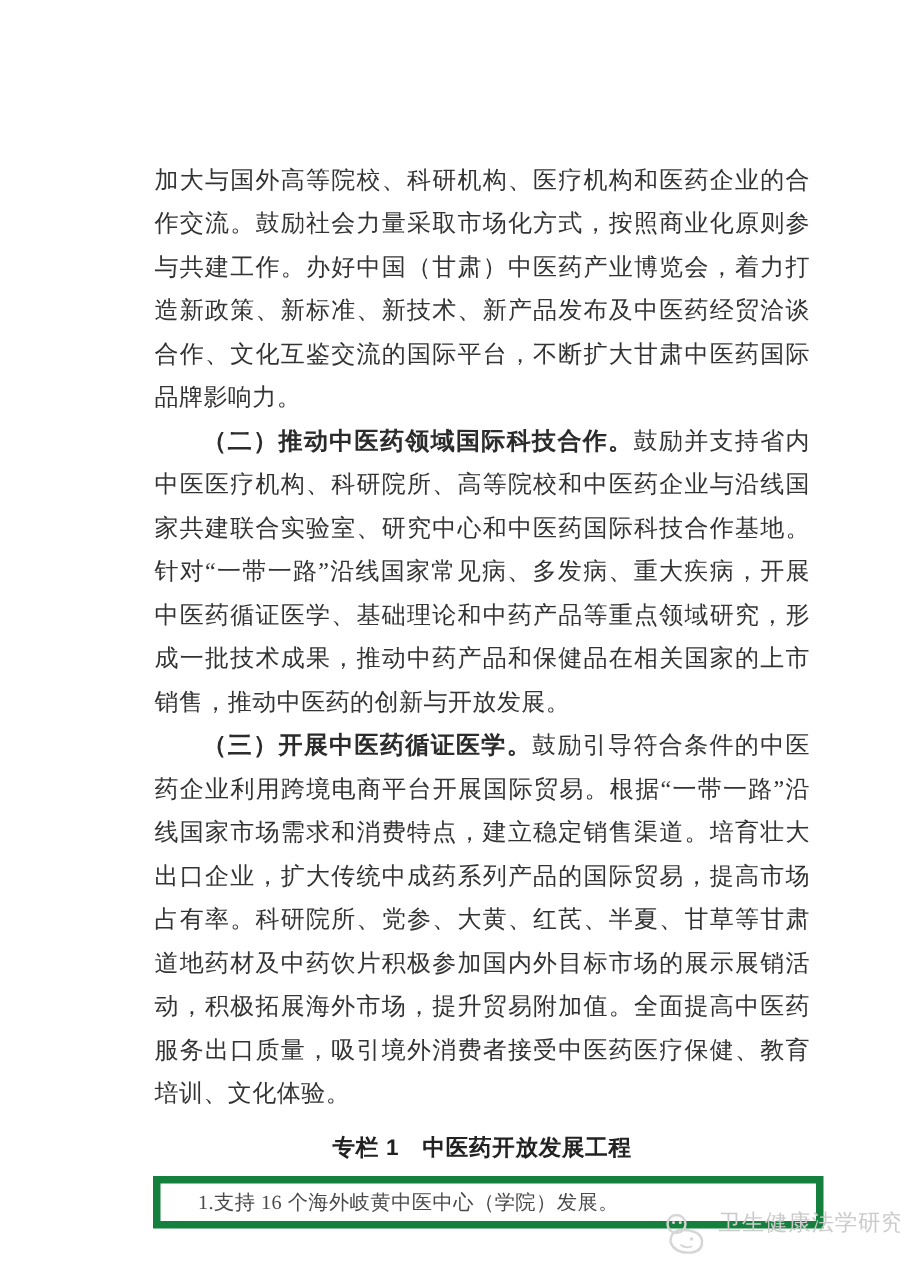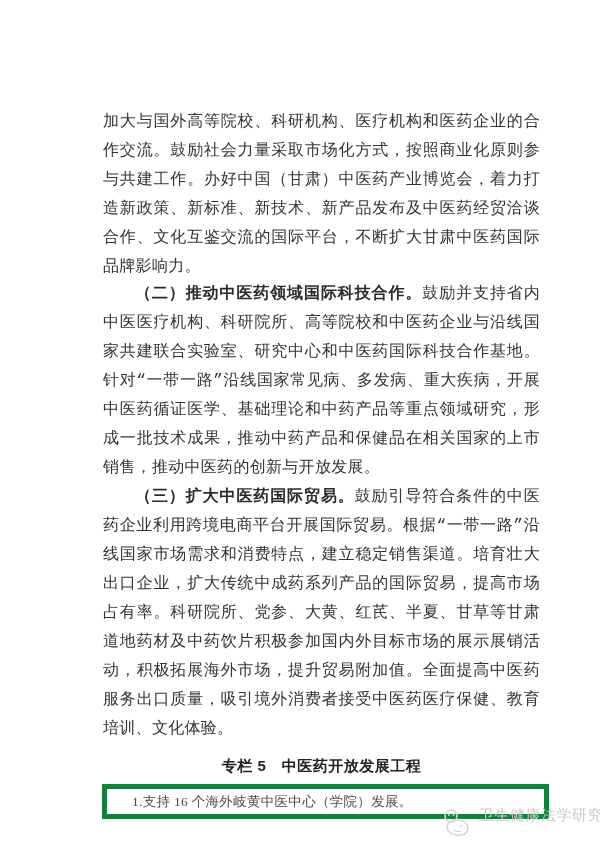--- a/index.html
+++ b/index.html
@@ -30,21 +30,20 @@
     margin: 0;
     font-size: 16px;
     line-height: 29px;
     letter-spacing: 0.3px;
     color: #333333;
     text-align: justify;
     text-justify: inter-ideograph;
   }
   .para.indented {
     text-indent: 2em;
-    font-family: Liberation Mono, monospace;
   }
   .para .lead {
     font-weight: bold;
     color: #2b2b2b;
   }
   .column-heading {
     margin: 12px 0 0 0;
     font-family: "Liberation Sans", sans-serif;
     font-weight: bold;
     font-size: 15px;
@@ -94,23 +93,23 @@
 <body>
 
 <div class="page">
 
   <div class="content">
 
     <p class="para"><span class="lead"></span><span>加大与国外高等院校、科研机构、医疗机构和医药企业的合作交流。鼓励社会力量采取市场化方式，按照商业化原则参与共建工作。办好中国（甘肃）中医药产业博览会，着力打造新政策、新标准、新技术、新产品发布及中医药经贸洽谈合作、文化互鉴交流的国际平台，不断扩大甘肃中医药国际品牌影响力。</span></p>
 
     <p class="para indented"><span class="lead">（二）推动中医药领域国际科技合作。</span><span>鼓励并支持省内中医医疗机构、科研院所、高等院校和中医药企业与沿线国家共建联合实验室、研究中心和中医药国际科技合作基地。针对“一带一路”沿线国家常见病、多发病、重大疾病，开展中医药循证医学、基础理论和中药产品等重点领域研究，形成一批技术成果，推动中药产品和保健品在相关国家的上市销售，推动中医药的创新与开放发展。</span></p>
 
-    <p class="para indented"><span class="lead">（三）扩大中医药国际贸易。</span><span>鼓励引导符合条件的中医药企业利用跨境电商平台开展国际贸易。根据“一带一路”沿线国家市场需求和消费特点，建立稳定销售渠道。培育壮大出口企业，扩大传统中成药系列产品的国际贸易，提高市场占有率。科研院所、党参、大黄、红芪、半夏、甘草等甘肃道地药材及中药饮片积极参加国内外目标市场的展示展销活动，积极拓展海外市场，提升贸易附加值。全面提高中医药服务出口质量，吸引境外消费者接受中医药医疗保健、教育培训、文化体验。</span></p>
+    <p class="para indented"><span class="lead">（三）开展中医药循证医学。</span><span>鼓励引导符合条件的中医药企业利用跨境电商平台开展国际贸易。根据“一带一路”沿线国家市场需求和消费特点，建立稳定销售渠道。培育壮大出口企业，扩大传统中成药系列产品的国际贸易，提高市场占有率。科研院所、党参、大黄、红芪、半夏、甘草等甘肃道地药材及中药饮片积极参加国内外目标市场的展示展销活动，积极拓展海外市场，提升贸易附加值。全面提高中医药服务出口质量，吸引境外消费者接受中医药医疗保健、教育培训、文化体验。</span></p>
 
-    <h3 class="column-heading">专栏 5　中医药开放发展工程</h3>
+    <h3 class="column-heading">专栏 1　中医药开放发展工程</h3>
 
     <div class="column-box">
       <div class="column-box-item">1.支持 16 个海外岐黄中医中心（学院）发展。</div>
     </div>
 
   </div>
 
   <div class="watermark">
     <span>
       <svg class="watermark-icon" viewBox="0 0 32 34" xmlns="http://www.w3.org/2000/svg">

